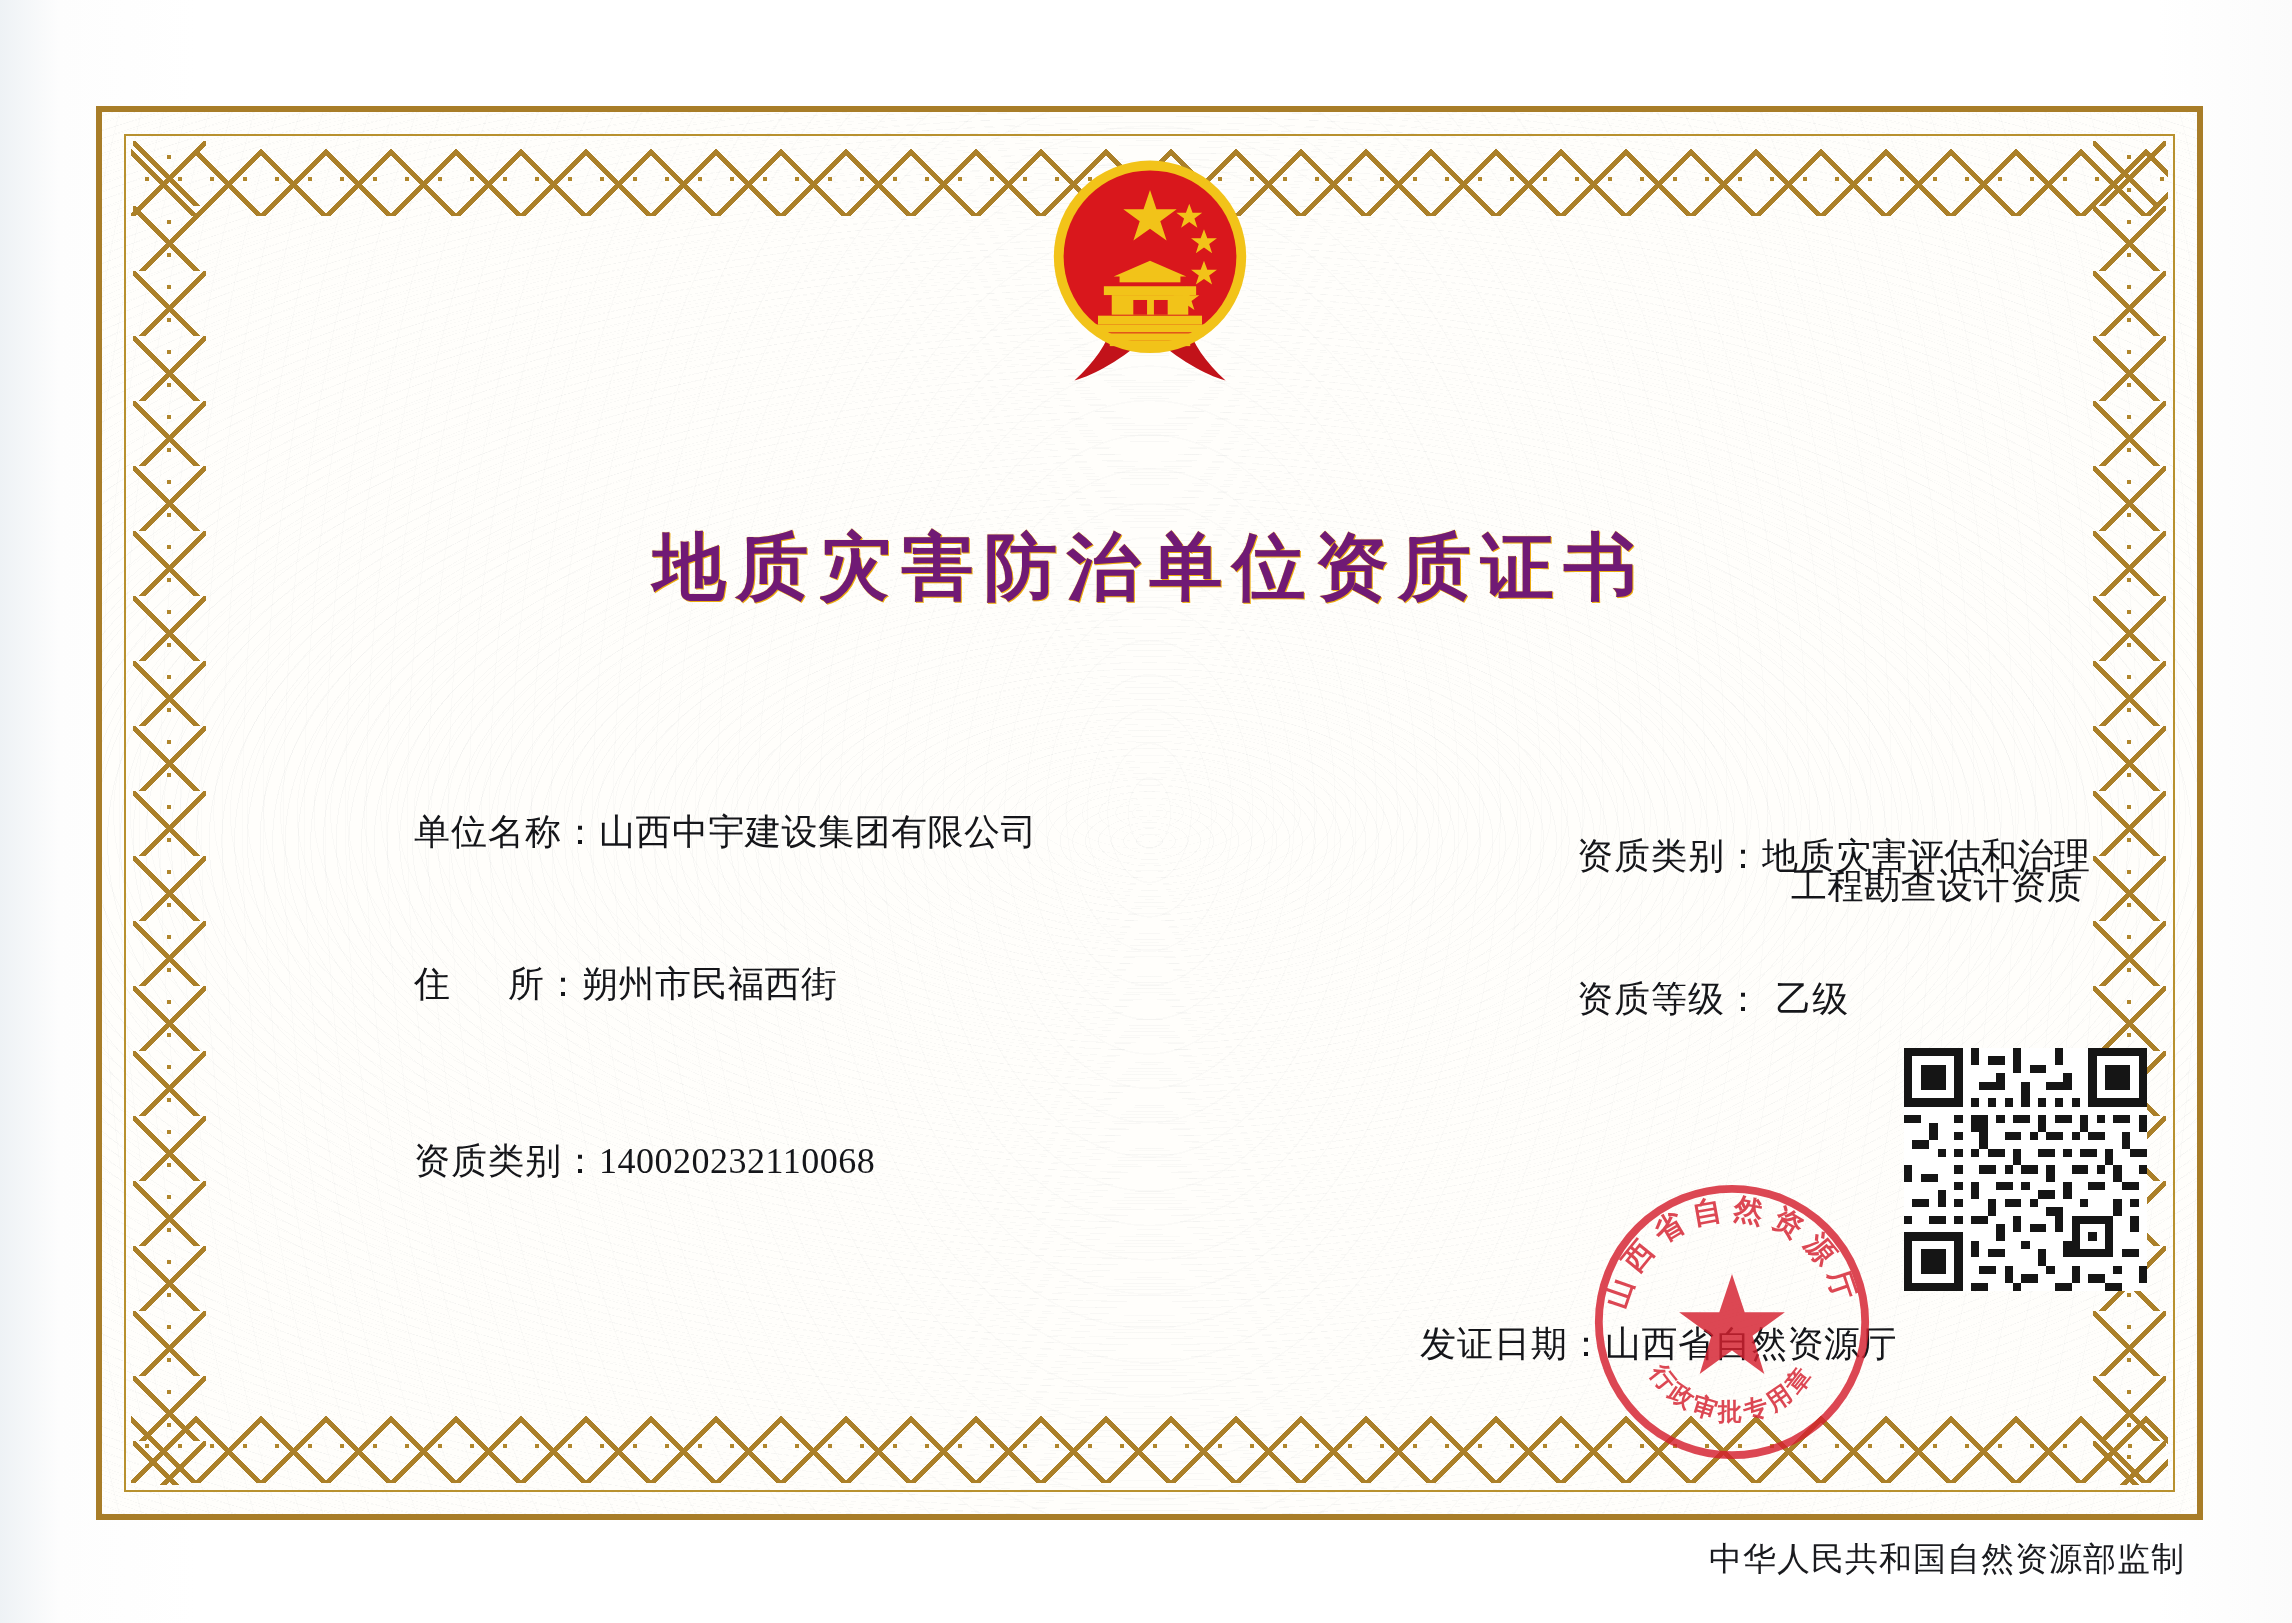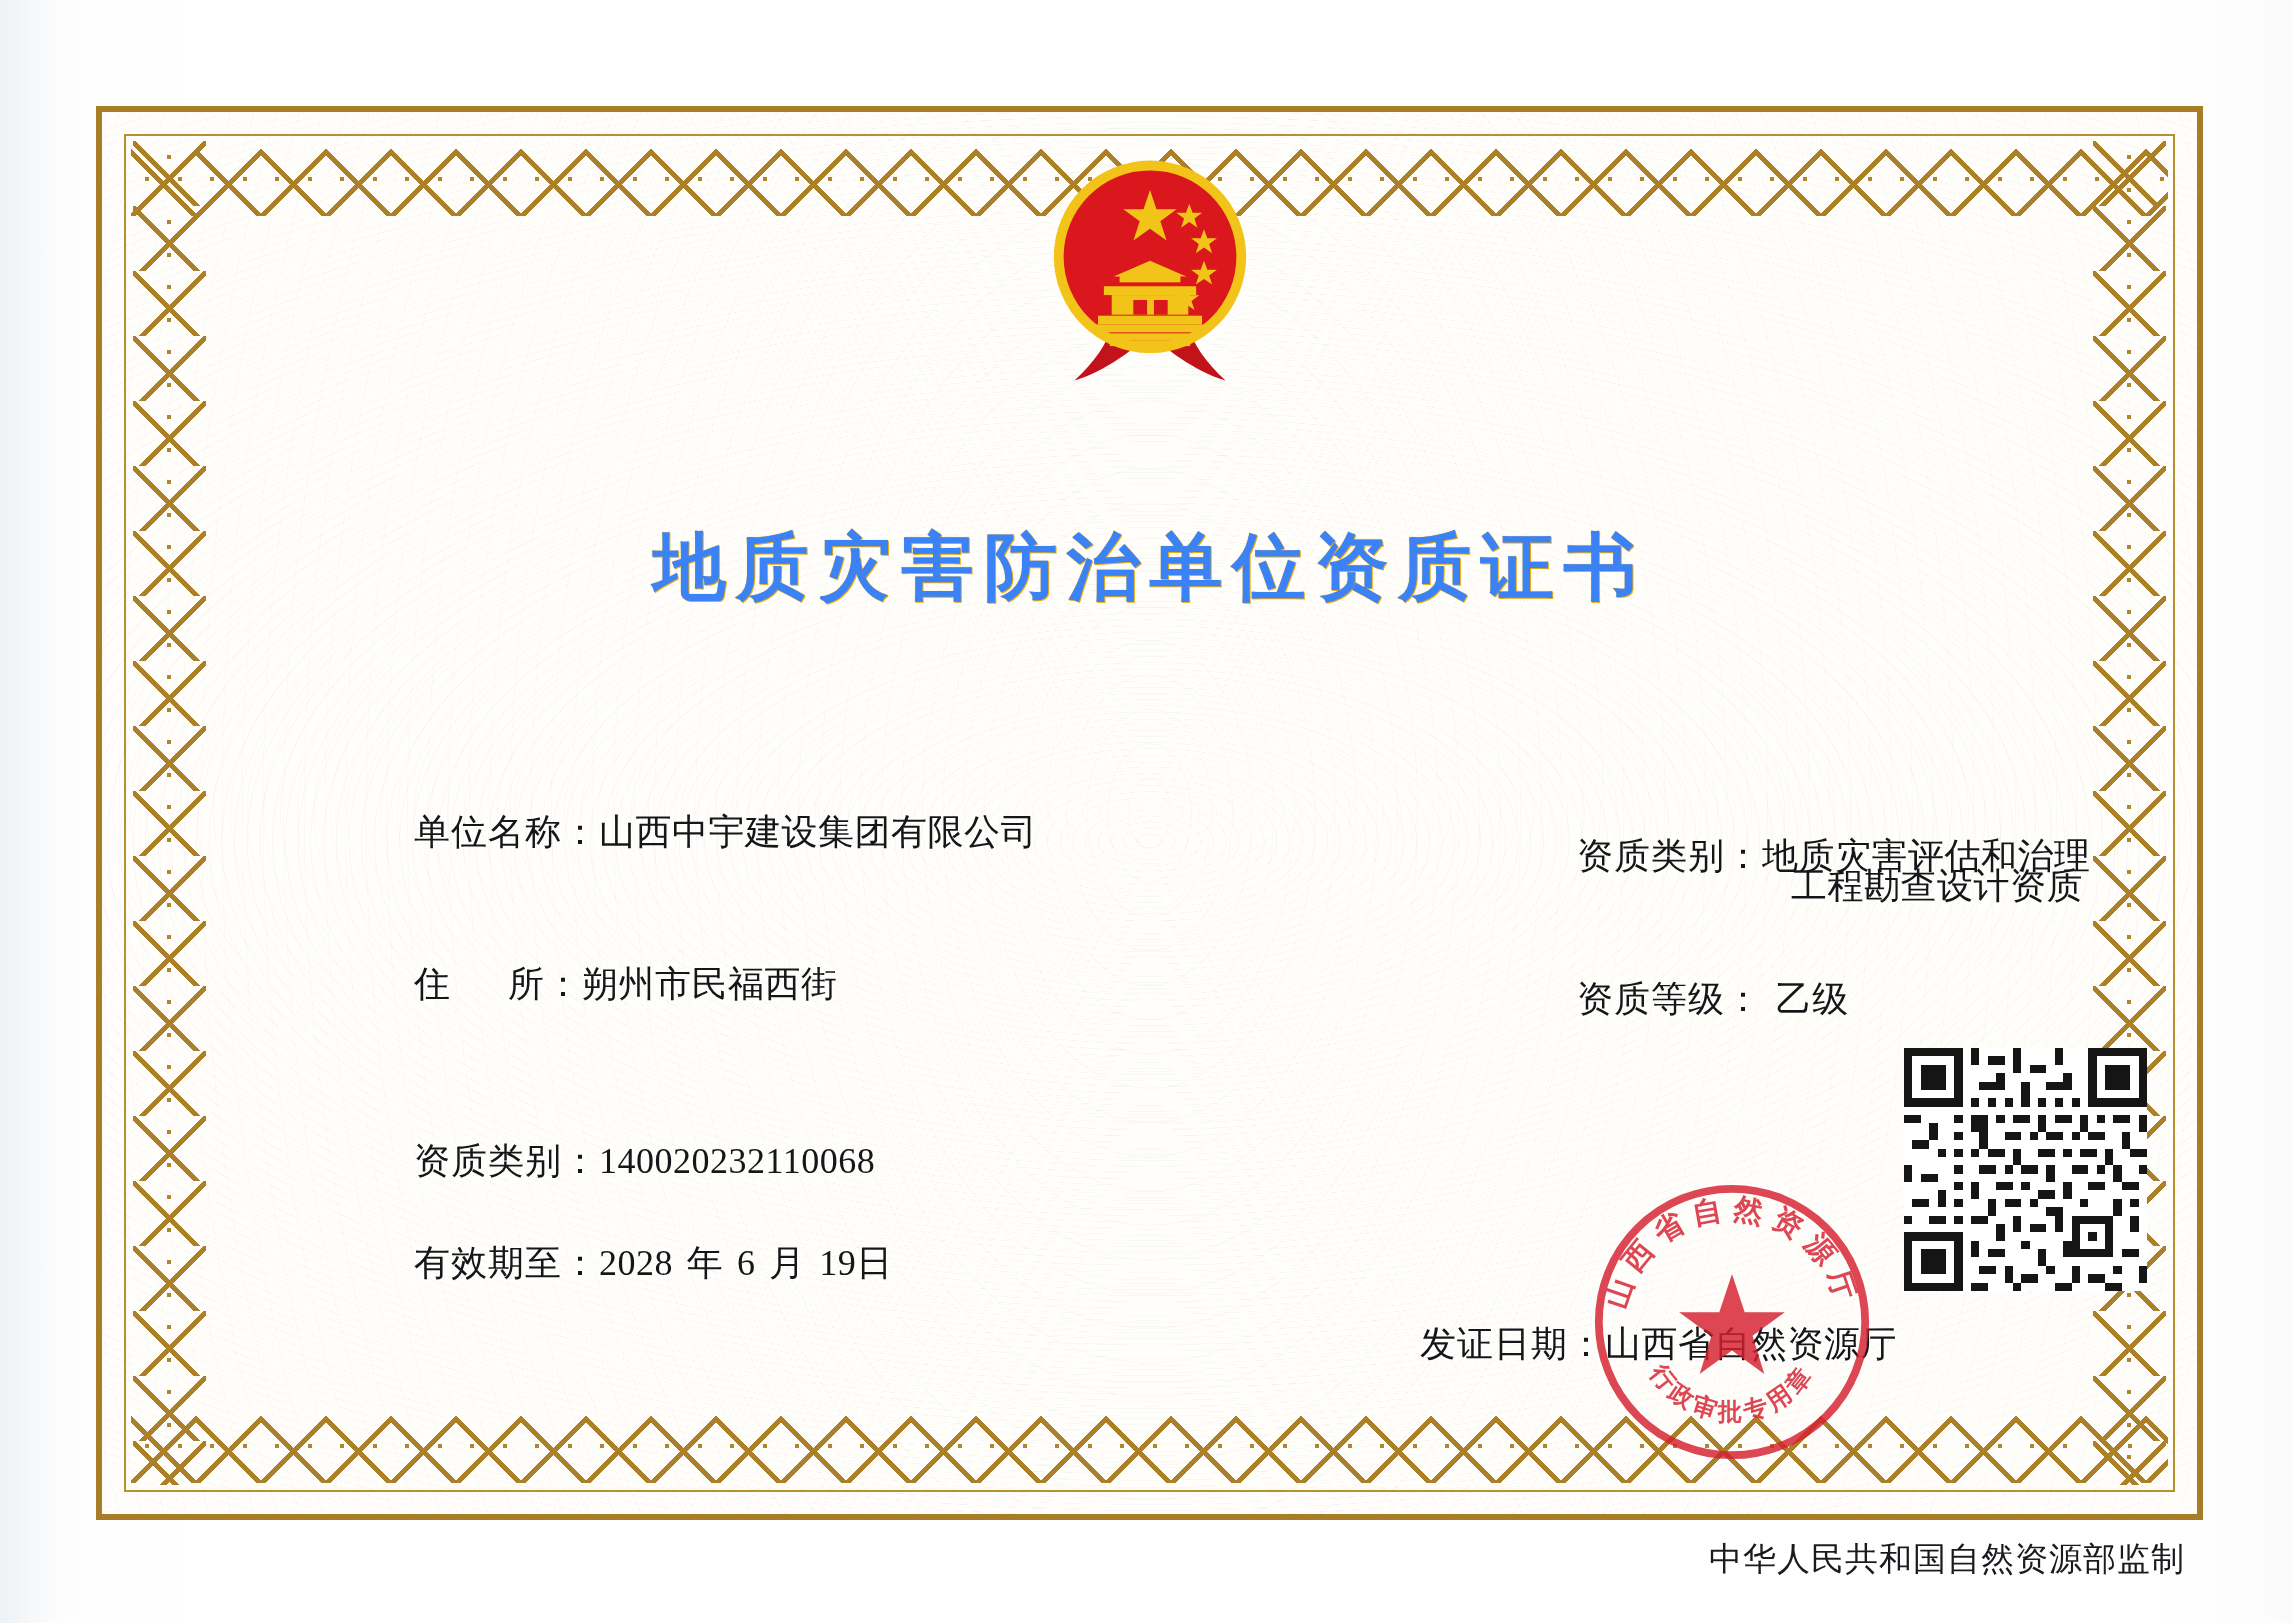--- a/index.html
+++ b/index.html
@@ -105,21 +105,21 @@
   .cert-title {
     position: absolute;
     left: 0;
     right: 0;
     top: 407px;
     text-align: center;
     font-family: "DejaVu Serif", "Liberation Serif", serif;
     font-size: 73px;
     font-weight: 700;
     letter-spacing: 9.8px;
-    color: #3b82f6;
+    color: #701a75;
     text-shadow: 0 0 1px #e0a60c, 1px 1px 0 #eead10;
     z-index: 5;
   }
 
   
   .fields {
     position: absolute;
     inset: 0;
     z-index: 5;
   }
@@ -240,23 +240,20 @@
       </div>
 
       <div class="field f-addr">
         <span class="label">住</span><span class="sp-w"></span><span class="label">所：</span><span class="value">朔州市民福西街</span>
       </div>
 
       <div class="field f-certno">
         <span class="label">资质类别：</span><span class="value num">140020232110068</span>
       </div>
 
-      <div class="field f-valid">
-        <span class="label">有效期至：</span><span class="value num">2028</span><span class="gap-sm"></span><span class="value">年</span><span class="gap-sm"></span><span class="value num">6</span><span class="gap-sm"></span><span class="value">月</span><span class="gap-sm"></span><span class="value num">19</span><span class="value">日</span>
-      </div>
 
       <div class="field f-type">
         <span class="label">资质类别：</span><span class="value">地质灾害评估和治理</span>
       </div>
       <div class="field f-type2">
         <span class="value">工程勘查设计资质</span>
       </div>
 
       <div class="field f-level">
         <span class="label">资质等级：</span><span class="gap-sm"></span><span class="value">乙级</span>

